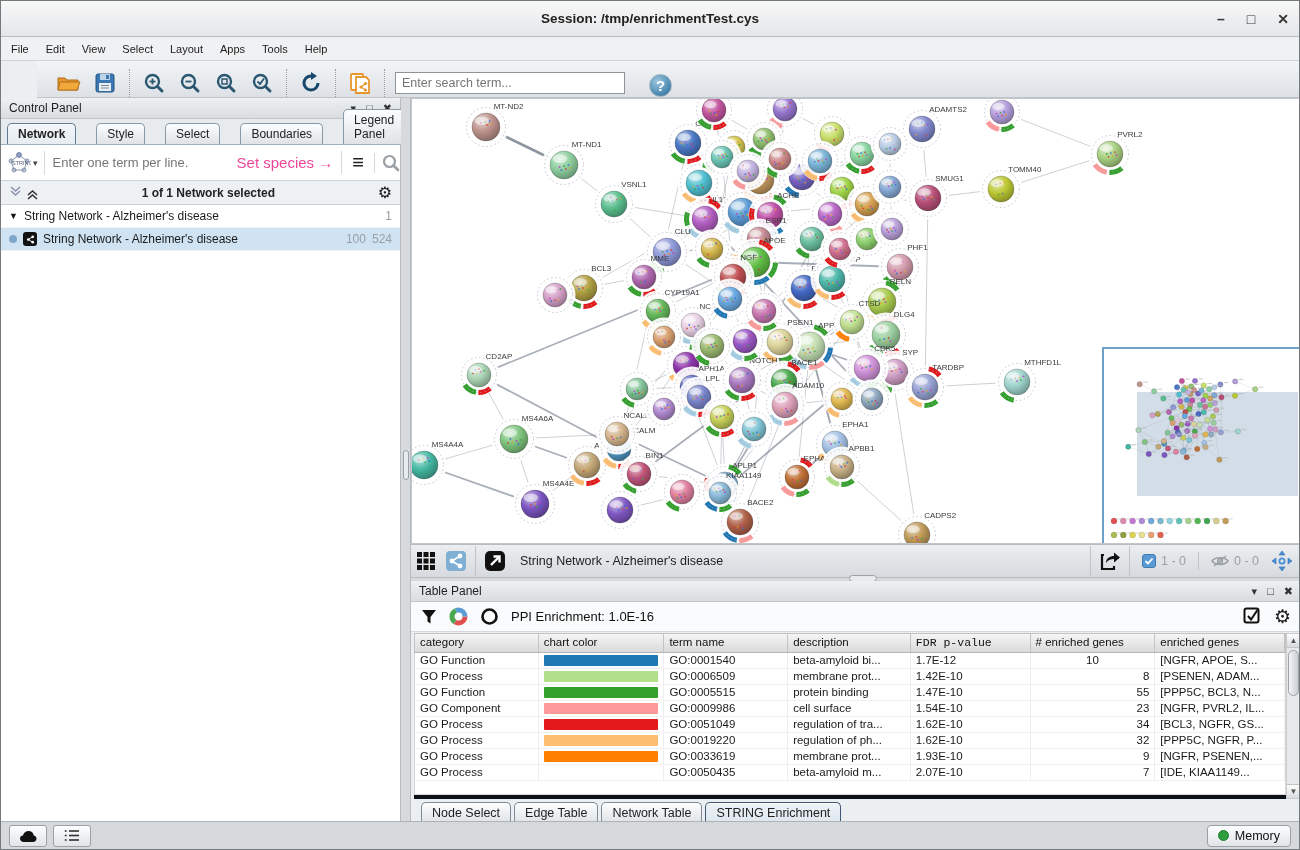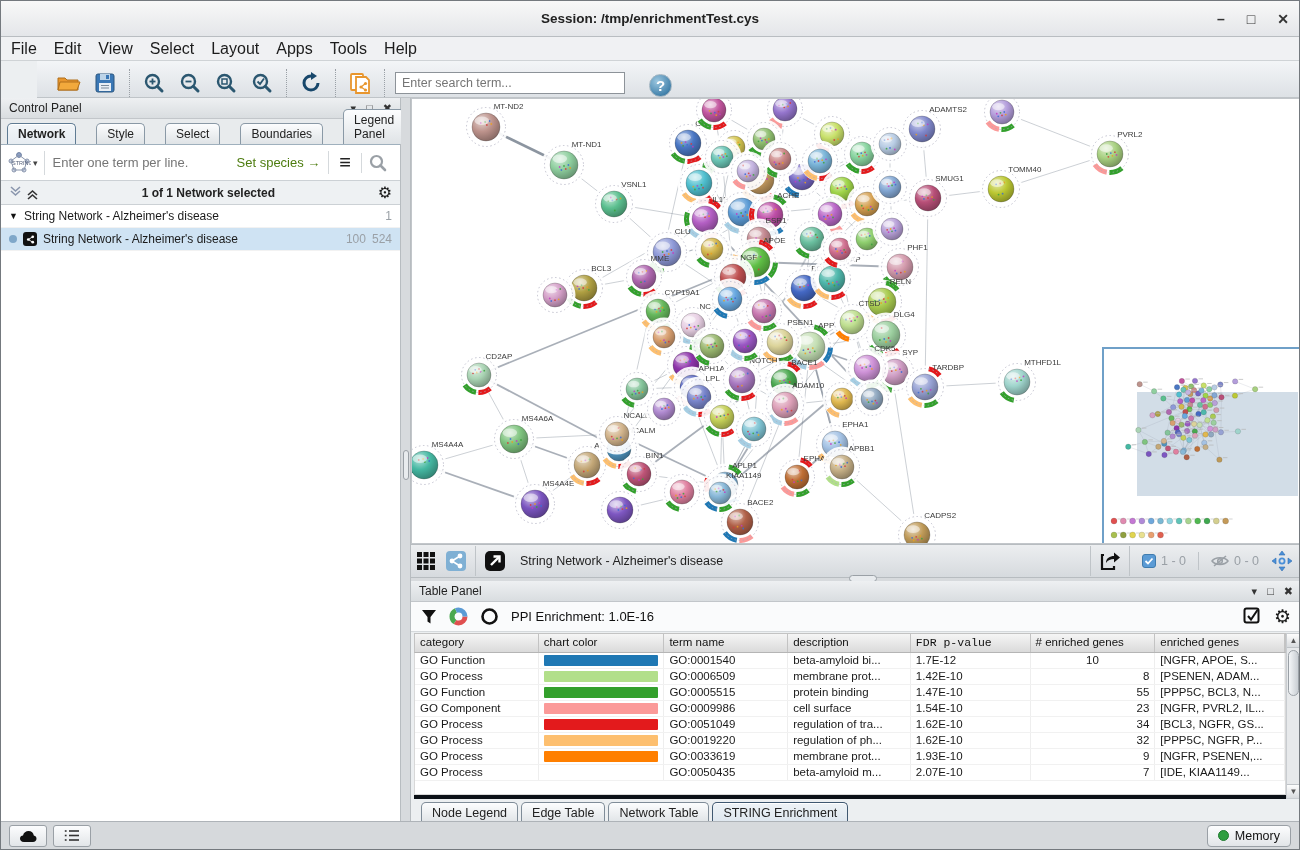--- a/index.html
+++ b/index.html
@@ -4,41 +4,41 @@
 <style>
   html,body{margin:0;padding:0;background:#9aa0a6;}
   *{box-sizing:border-box;}
   .app{position:relative;width:1300px;height:850px;background:#eceff1;font-family:"Liberation Sans",sans-serif;border:1px solid #74797e;overflow:hidden;color:#222;}
   
   .titlebar{position:absolute;left:0;top:0;width:100%;height:36px;background:linear-gradient(#f8f8f8,#e4e6e9);border-bottom:1px solid #b9bdc1;display:flex;align-items:center;justify-content:center;}
   .titlebar .title{font-weight:bold;font-size:13.5px;color:#222;}
   .winbtns{position:absolute;right:10px;top:0;height:36px;display:flex;align-items:center;gap:22px;color:#333;font-size:14px;}
   .winbtns span{cursor:default;font-weight:bold;}
   
-  .menubar{position:absolute;left:0;top:36px;width:100%;height:24px;background:#f0f1f3;border-bottom:1px solid #cfd3d6;display:flex;align-items:center;padding-left:10px;gap:17px;font-size:16px;color:#1c1c1c;}
+  .menubar{position:absolute;left:0;top:36px;width:100%;height:24px;background:#f0f1f3;border-bottom:1px solid #cfd3d6;display:flex;align-items:center;padding-left:10px;gap:17px;font-size:11px;color:#1c1c1c;}
   
   .toolbar{position:absolute;left:0;top:60px;width:100%;height:37px;background:linear-gradient(#f3f5f7,#dde1e5);border-bottom:1px solid #bfc4c8;display:flex;align-items:flex-end;padding-left:8px;margin-left:36px;}
   .tbgroup{display:flex;align-items:center;gap:8px;padding:0 10px;border-right:1px dotted #9aa0a6;height:28px;}
   .tbgroup.last{border-right:none;}
   .tbbtn{width:28px;height:28px;display:flex;align-items:center;justify-content:center;border-radius:3px;}
   .searchbox{width:230px;height:22px;border:1px solid #8d9399;background:#fff;font-size:12.5px;padding:0 6px;color:#333;font-family:"Liberation Sans",sans-serif;}
   .helpbtn{width:23px;height:23px;border-radius:50%;background:radial-gradient(circle at 35% 30%,#9cc7e0,#4584ad 70%,#2c6289);color:#fff;font-weight:bold;font-size:15px;display:flex;align-items:center;justify-content:center;border:1px solid #9fb3c0;margin-left:14px;}
   
   .content{position:absolute;left:0;top:97px;width:1300px;height:725px;}
   .ctrlpanel{position:absolute;left:0;top:0;width:400px;height:725px;background:#fff;border-right:1px solid #b7bcc0;display:flex;flex-direction:column;}
   .panelhead{height:21px;background:linear-gradient(#eef0f2,#d9dde0);border-bottom:1px solid #c2c6ca;display:flex;align-items:center;padding:0 8px;font-size:12px;color:#222;}
   .panelhead .sp{flex:1;}
   .phicon{font-size:11px;color:#333;margin-left:10px;}
   .cp-tabs{height:26px;background:#e8ebed;display:flex;align-items:flex-end;padding:3px 4px 0 6px;gap:20px;border-bottom:1px solid #9fb0bd;}
   .cp-tab{border:1px solid #8a99a6;border-bottom:none;border-radius:5px 5px 0 0;padding:3px 10px 3px;font-size:12px;background:linear-gradient(#fcfdfe,#dfe3e6);color:#222;}
   .cp-tab.active{background:linear-gradient(#f2f6f9,#e6ecf1);border-color:#5f7b93;box-shadow:inset 0 1px 0 #fff;font-weight:bold;}
   .stringrow{height:36px;border-bottom:1px solid #ccd1d5;display:flex;align-items:center;padding:0 6px;background:#fff;}
   .stringlogo{display:flex;align-items:center;gap:2px;padding-right:6px;border-right:1px solid #d5d9dc;}
   .stringrow input{border:none;outline:none;flex:1;font-size:13px;padding:0 8px;color:#333;font-family:"Liberation Sans",sans-serif;}
-  .species{font-size:13px;color:#4d7c0f;margin-right:8px;white-space:nowrap;}
+  .species{font-size:15px;color:#ec4899;margin-right:8px;white-space:nowrap;}
   .hamb{font-size:20px;font-weight:bold;color:#222;padding:0 10px;border-left:1px solid #d5d9dc;}
   .selrow{height:24px;background:#eef1f3;border-bottom:1px solid #ccd1d5;display:flex;align-items:center;padding:0 8px;font-size:12px;}
   .selrow .lbl{flex:1;text-align:center;font-weight:bold;color:#222;}
   .gear{font-size:16px;color:#1a1a1a;line-height:1;}
   .tree{flex:1;background:#fff;overflow:hidden;}
   .treerow{height:23px;display:flex;align-items:center;font-size:12px;padding:0 8px;gap:6px;border-bottom:1px solid #f2f2f2;}
   .treerow.child{background:#cfe3f3;}
   .tri{font-size:9px;color:#111;}
   .dot{width:8px;height:8px;border-radius:50%;background:#7fa7c9;}
   .shareicon{width:14px;height:14px;border-radius:3px;background:#111;display:flex;align-items:center;justify-content:center;}
@@ -2777,21 +2777,21 @@
             </div>
         </div>
         <div class="darkbar"></div>
         <div class="vscroll">
           <div class="vsbtn">▲</div>
           <div class="vthumb"></div>
           <div class="vsbtn dn">▼</div>
         </div>
 
         <div class="tp-tabs">
-          <div class="tp-tab">Node Legend</div>
+          <div class="tp-tab">Node Select</div>
           <div class="tp-tab">Edge Table</div>
           <div class="tp-tab">Network Table</div>
           <div class="tp-tab active">STRING Enrichment</div>
         </div>
       </div>
     </div>
   </div>
 
   <div class="statusbar">
     <div class="sbbtn">

